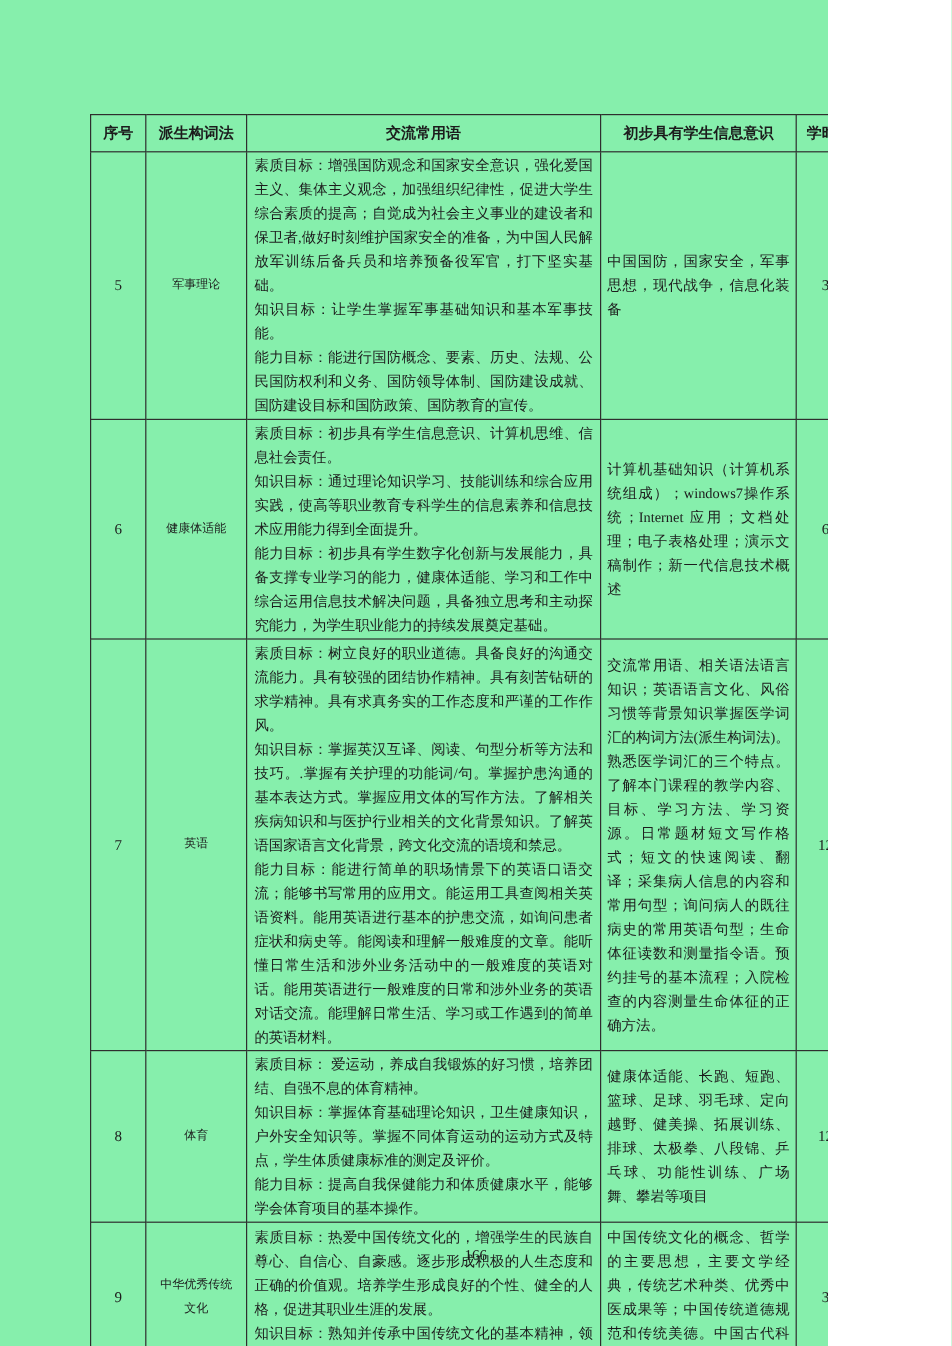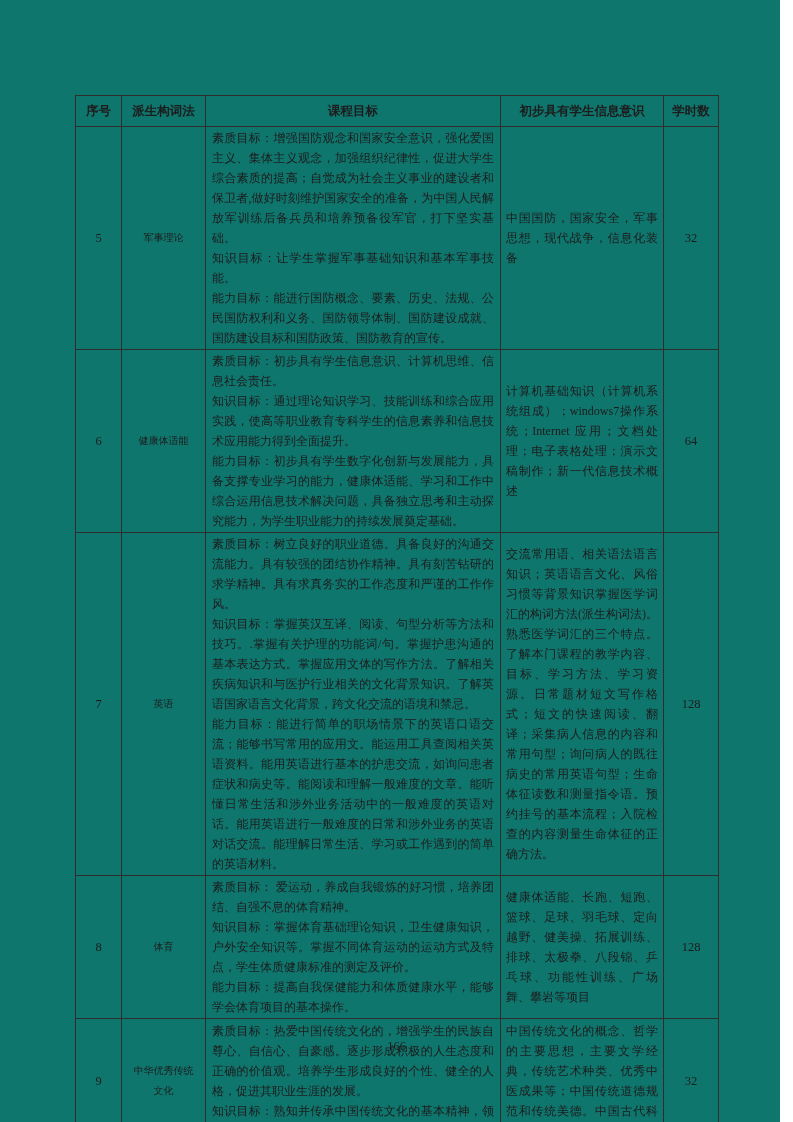--- a/index.html
+++ b/index.html
@@ -1,21 +1,21 @@
 <!DOCTYPE html>
 <html><head>
 <meta charset="utf-8">
 <style>
   html,body{margin:0;padding:0;}
   body{
     width:793px;height:1122px;background:#ffffff;
     font-family:"Liberation Serif","DejaVu Serif",serif;
     color:#1c1c1c;
   }
-  .page{position:relative;width:780px;height:1122px;background:#0f766e;overflow:hidden;}
+  .page{position:relative;width:690px;height:1122px;background:#86efac;overflow:hidden;}
   table.course-table{
     position:absolute;left:75px;top:95px;width:643px;
     border-collapse:collapse;table-layout:fixed;
   }
   .course-table th,.course-table td{
     border:1.5px solid #2e2e2e;
     overflow:hidden;
   }
   .course-table th{
     height:30px;font-size:12.5px;font-weight:bold;
@@ -57,21 +57,21 @@
       <col style="width:46px">
         <col style="width:84px">
         <col style="width:295px">
         <col style="width:163px">
         <col style="width:55px">
     </colgroup>
     <thead>
       <tr>
         <th>序号</th>
         <th>派生构词法</th>
-        <th>课程目标</th>
+        <th>交流常用语</th>
         <th>初步具有学生信息意识</th>
         <th>学时数</th>
       </tr>
     </thead>
     <tbody>
       <tr class="r-5">
         <td class="c-num">5</td>
         <td class="c-name">军事理论</td>
         <td class="c-obj">
           <p><span class="lbl">素质目标：</span><span>增强国防观念和国家安全意识，强化爱国主义、集体主义观念，加强组织纪律性，促进大学生综合素质的提高；自觉成为社会主义事业的建设者和保卫者,做好时刻维护国家安全的准备，为中国人民解放军训练后备兵员和培养预备役军官，打下坚实基础。</span></p>

